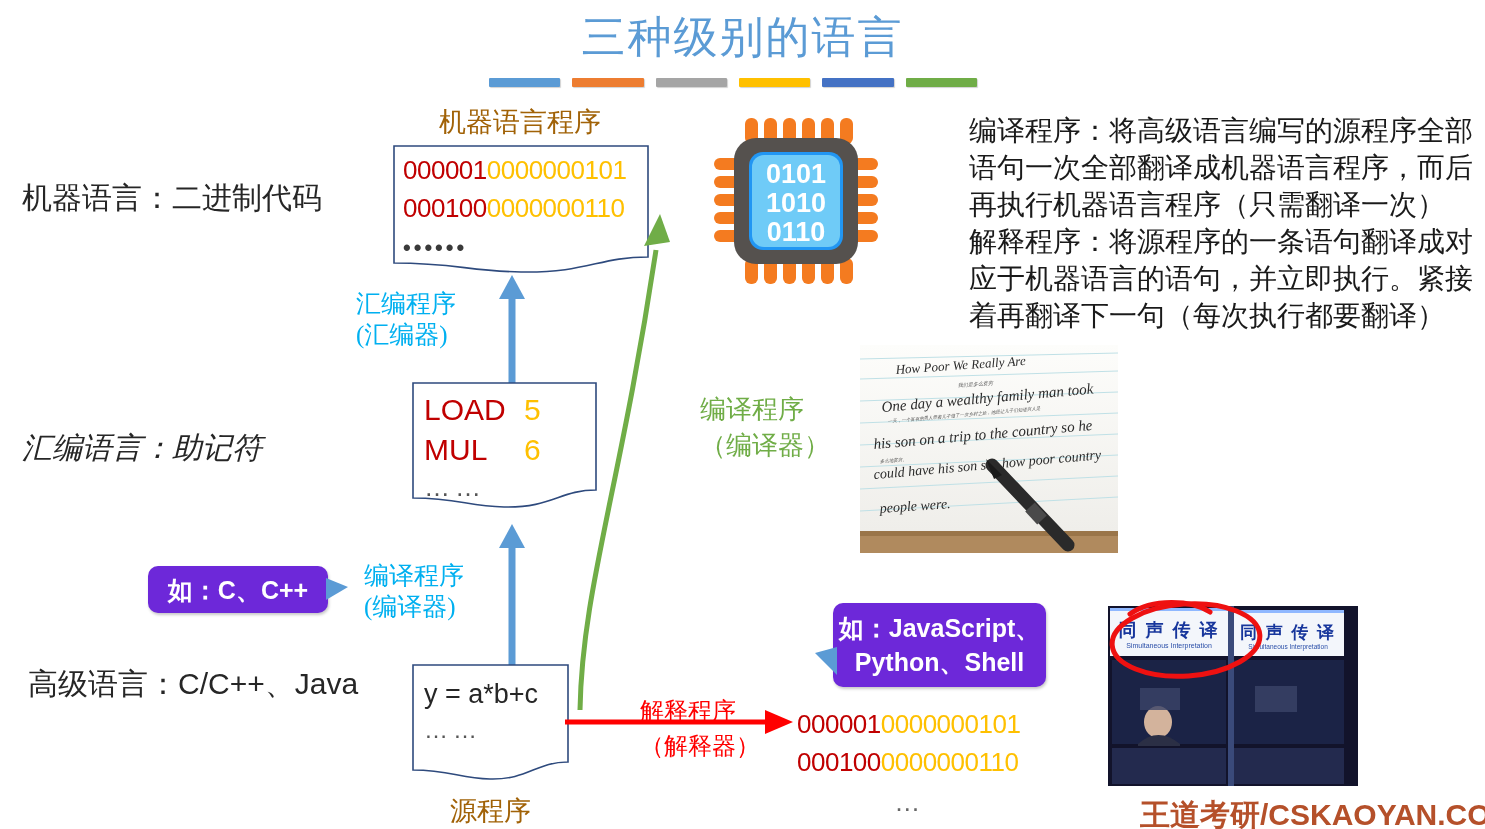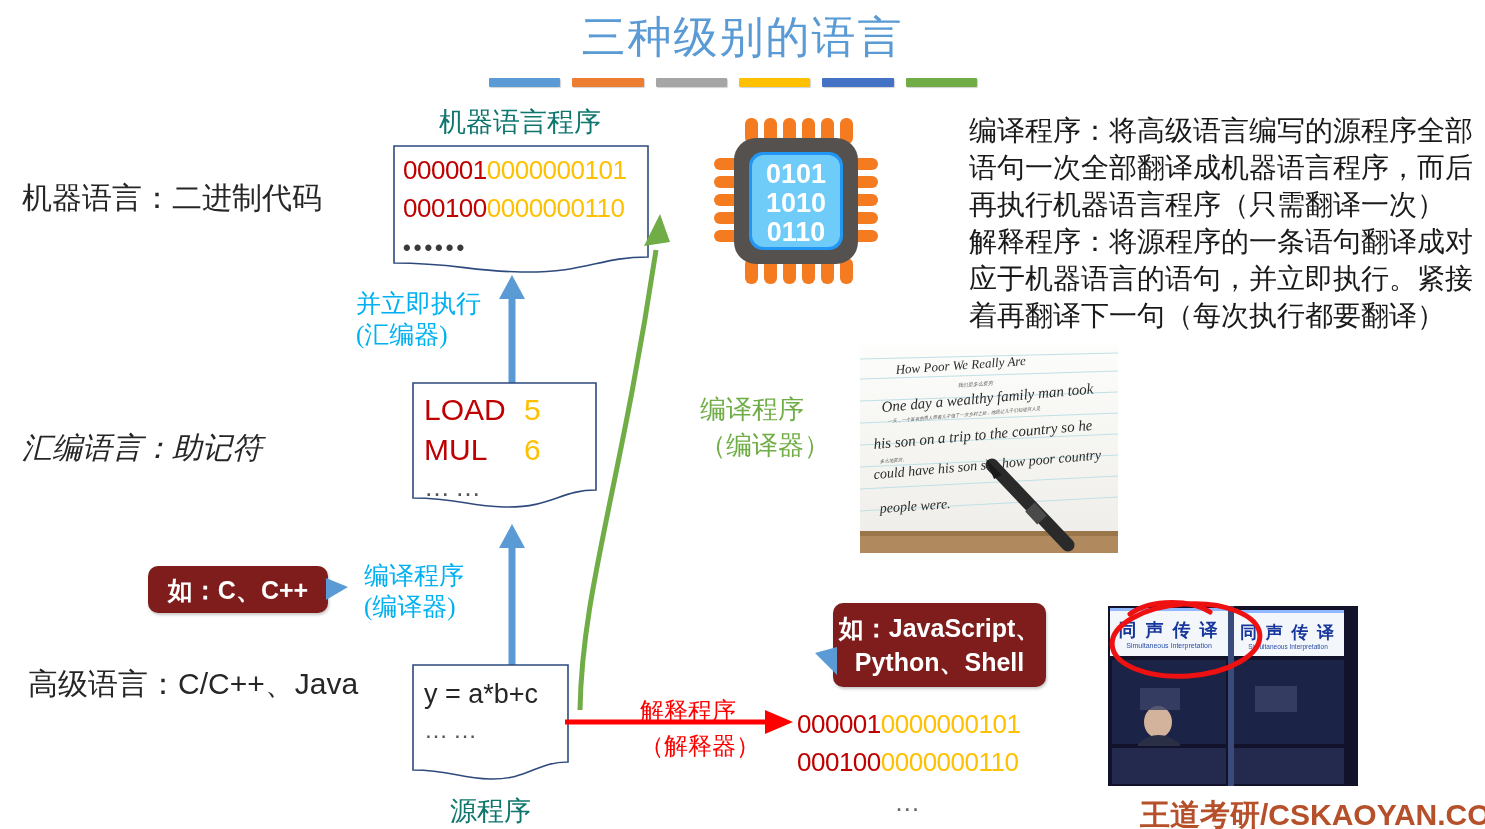--- a/index.html
+++ b/index.html
@@ -33,31 +33,31 @@
 
   .asm-line{font-size:30px;line-height:40px;white-space:nowrap;}
   .asm-mn{color:#C00000;display:inline-block;width:100px;}
   .asm-num{color:#FFC000;}
   .asm-dots{color:#555;font-size:26px;letter-spacing:5px;}
 
   .src-line{font-size:27px;color:#262626;line-height:40px;white-space:nowrap;}
   .src-dots{color:#555;font-size:24px;letter-spacing:5px;}
 
   .box-caption{font-family:"Liberation Serif","DejaVu Serif",serif;
-    font-size:27px;color:#0f766e;white-space:nowrap;text-align:center;}
+    font-size:27px;color:#a16207;white-space:nowrap;text-align:center;}
 
   
   .arrow-label{font-family:"Liberation Serif","DejaVu Serif",serif;
     font-size:25px;line-height:31px;white-space:nowrap;}
   .lbl-cyan{color:#00B0F0;}
   .lbl-green{color:#70AD47;}
   .lbl-red{color:#FF0000;}
 
   
-  .bubble{background:#7f1d1d;color:#fff;border-radius:10px;
+  .bubble{background:#6d28d9;color:#fff;border-radius:10px;
     font-weight:bold;box-shadow:1px 2px 3px rgba(0,0,0,.22);
     display:flex;align-items:center;justify-content:center;text-align:center;}
   .bubble .txt{line-height:34px;}
   .bubble-tail{position:absolute;width:0;height:0;}
 
   
   #explain-block{left:925px;top:112px;width:552px;
     font-family:"Liberation Serif","DejaVu Serif",serif;
     font-size:28px;line-height:37px;color:#1a1a1a;margin-left:44px;}
   #explain-block p{margin:0;}
@@ -106,21 +106,21 @@
     </div>
     <div class="dots" style="margin-top:8px;">••••••</div>
   </div>
 </div>
 
 <svg class="abs" style="left:495px;top:273px;width:34px;height:110px;overflow:visible;">
   <line x1="17" y1="110" x2="17" y2="22" stroke="#5B9BD5" stroke-width="7"></line>
   <polygon points="17,2 4,26 30,26" fill="#5B9BD5"></polygon>
 </svg>
 <div class="abs arrow-label lbl-cyan" style="left:356px;top:288px;">
-  <div>并立即执行</div>
+  <div>汇编程序</div>
   <div>(汇编器)</div>
 </div>
 
 <div class="doc" id="assembly-code-box" style="left:412px;top:382px;width:185px;height:140px;">
   <svg width="185" height="140" viewBox="0 0 185 140">
     <path d="M1,1 L184,1 L184,108 C148,108 140,126 92,125 C55,124 46,116 1,116 L1,1 Z" fill="#ffffff" stroke="#2E4A7D" stroke-width="1.6"></path>
   </svg>
   <div class="content" style="padding:8px 0 0 12px;">
     <div class="asm-line">
       <span class="asm-mn">LOAD</span><span class="asm-num">5</span>

